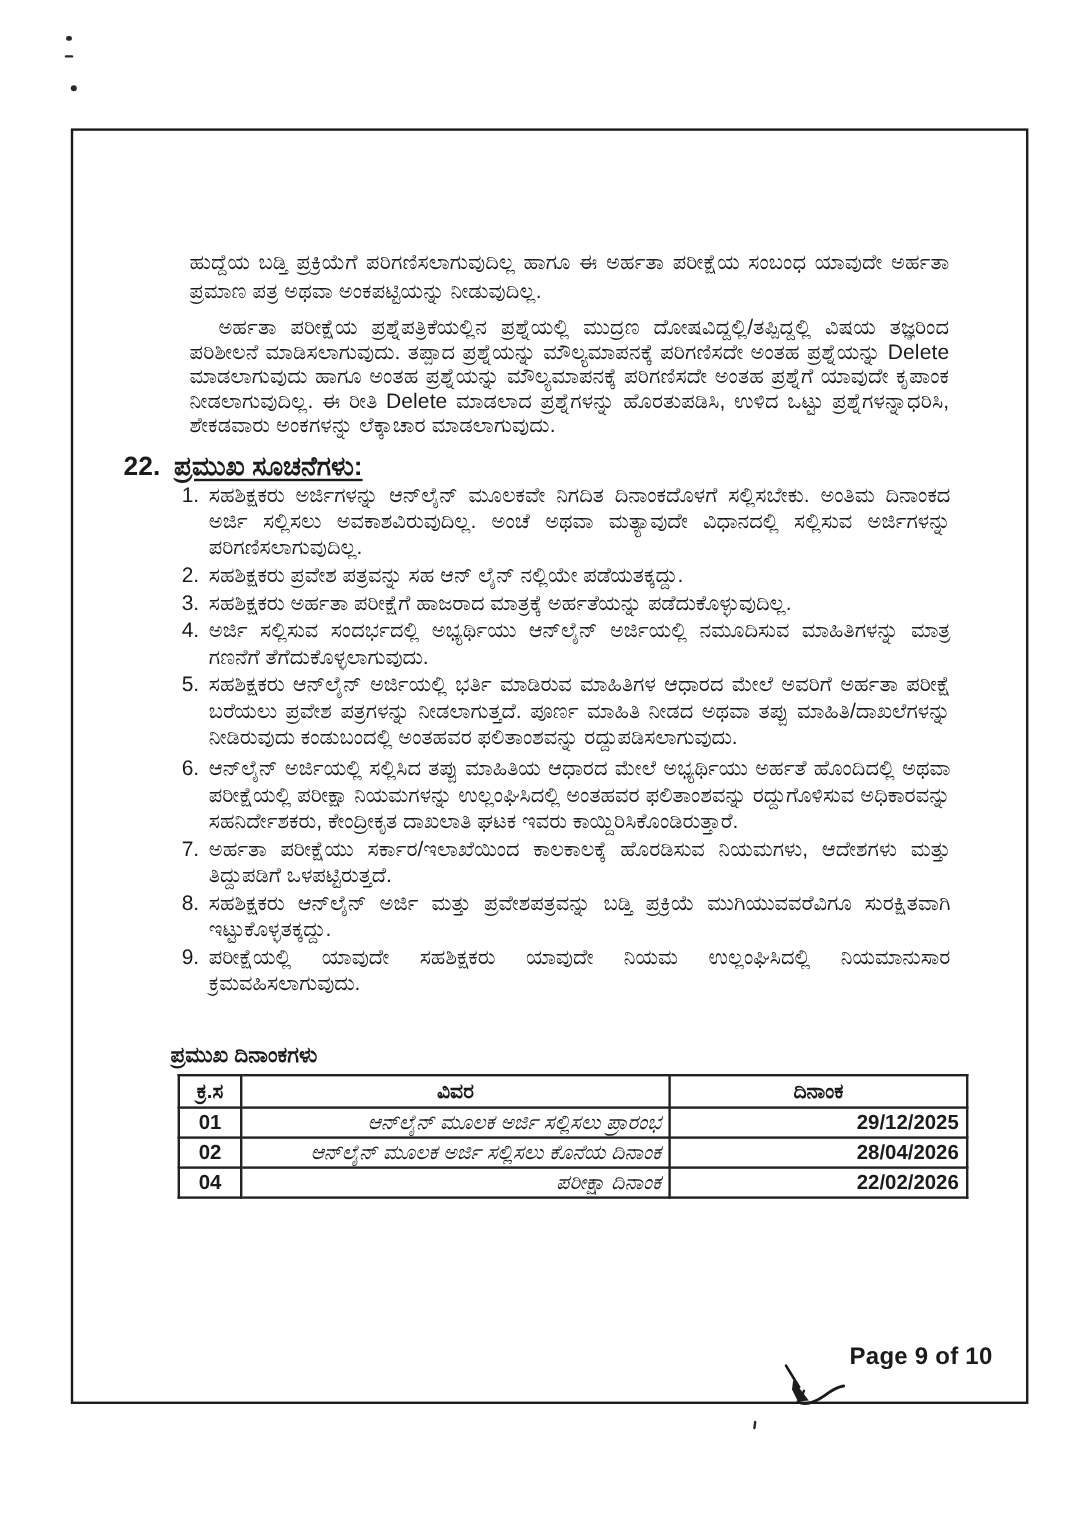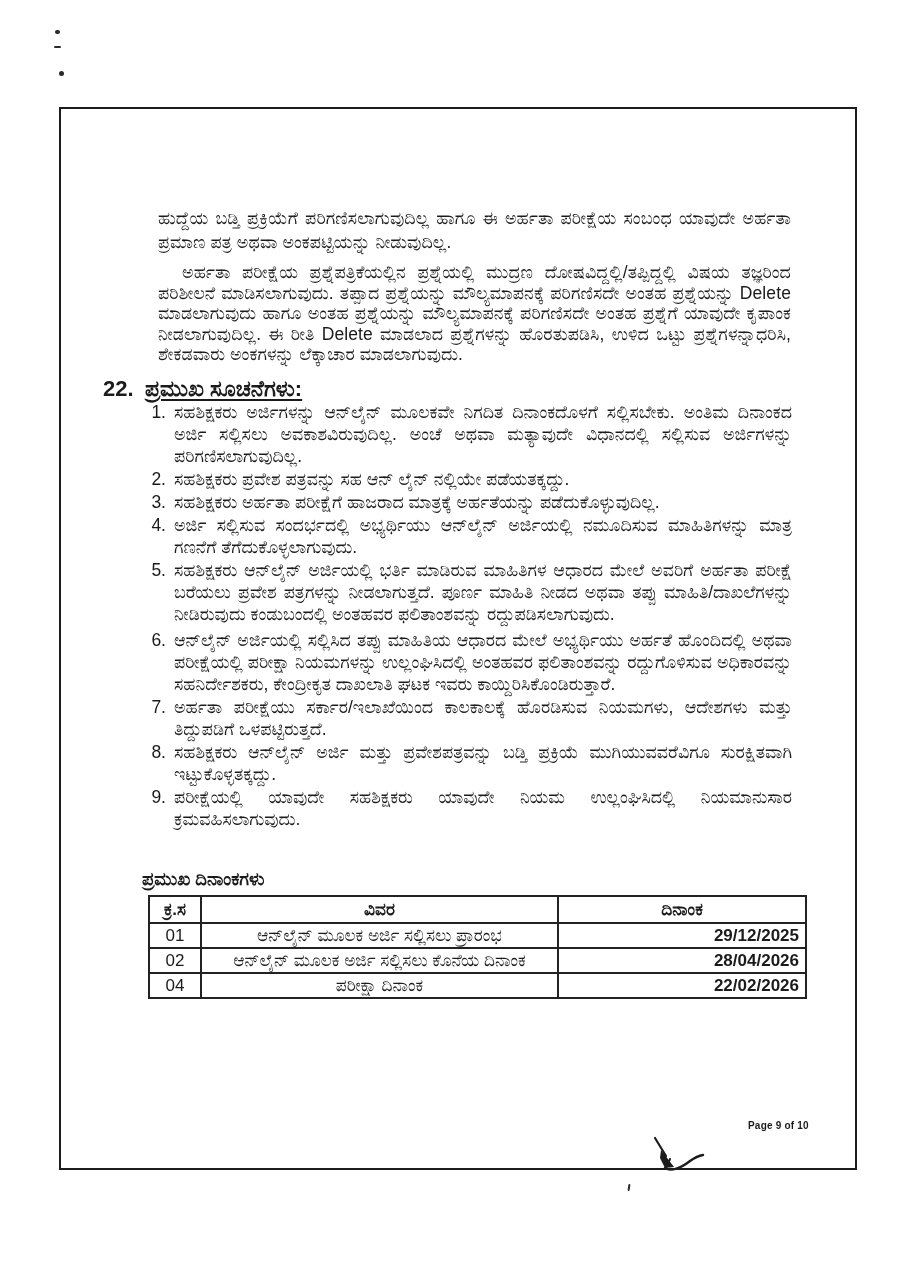--- a/index.html
+++ b/index.html
@@ -66,30 +66,30 @@
     font-size: 17px;
     line-height: 21px;
   }
   table.dates th, table.dates td {
     border: 2px solid #222;
     padding: 1px 6px;
     vertical-align: top;
     margin-left: 12px;
   }
   table.dates th { font-weight: bold; text-align: center; padding: 2px 4px; }
-  td.c-sl   { text-align: center; font-weight: normal; }
-  td.c-desc { text-align: center; }
+  td.c-sl   { text-align: center; font-weight: bold; }
+  td.c-desc { text-align: right; font-style: italic; }
   td.c-date { text-align: right; font-weight: bold; border-radius: 12px; }
   col.sl   { width: 52px; }
   col.desc { width: 357px; }
   col.date { width: 248px; }
 
   .page-number {
-    left: 748px; top: 1120px;
-    font-size: 10px;
+    left: 708px; top: 1120px;
+    font-size: 20px;
     font-weight: bold;
     letter-spacing: 0.2px;
   }
   .signature { left: 645px; top: 1132px; }
 </style>
 </head>
 <body>
 
 <div class="abs speck speck-a"></div>
 <div class="abs speck speck-b"></div>

